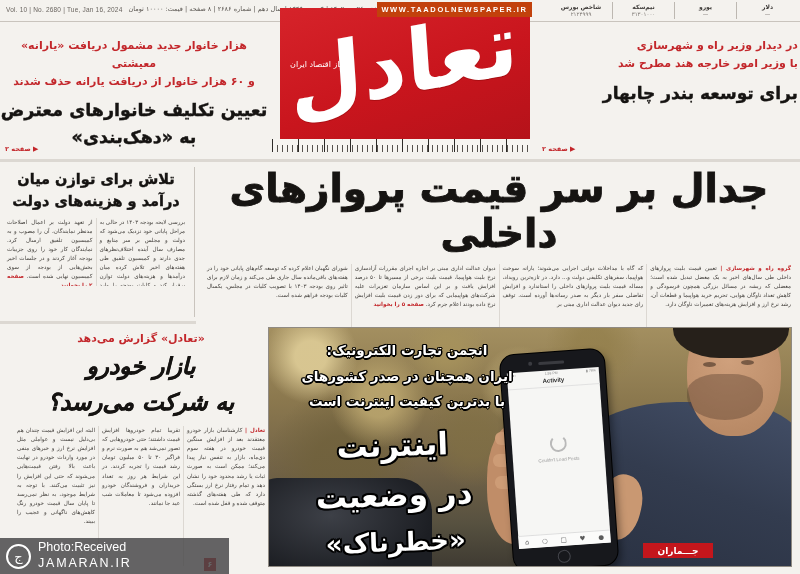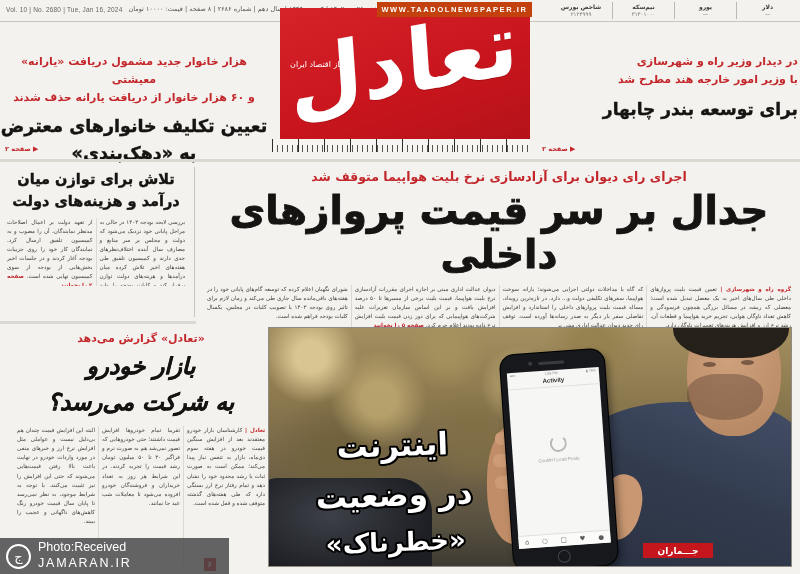--- a/index.html
+++ b/index.html
@@ -35,21 +35,21 @@
     transform:rotate(-10deg) skewX(-6deg); transform-origin:50% 60%;
     text-shadow:0 1px 0 rgba(120,0,0,.35); }
   .tagline { position:absolute; left:10px; top:52px; color:#fff; font-size:8px; letter-spacing:1px; z-index:2; }
   .ruler { position:absolute; left:272px; top:139px; width:258px; height:13px; background-color:#f7f5f1;
     background-image:
       repeating-linear-gradient(90deg,#2e2b28 0 1px,transparent 1px 26px),
       repeating-linear-gradient(90deg,#57534e 0 1px,transparent 1px 5px);
     background-size:100% 13px,100% 7px; background-position:left bottom,left bottom; background-repeat:repeat-x; z-index:6; }
 
   
-  .kicker { color:#c3272b; font-weight:bold;margin-top:16px; }
+  .kicker { color:#c3272b; font-weight:bold; }
   .hl { color:#161412; font-weight:bold; -webkit-text-stroke:.4px #161412; }
   .pgmark { position:absolute; font-size:6.5px; color:#c3272b; font-weight:bold; }
   .pgmark .tri { font-size:7px; }
   .bodycols { display:flex; direction:rtl; }
   .bodycols p { flex:1; font-size:5.6px; line-height:1.62; text-align:justify; color:#44413d;
     overflow:hidden; padding:0 3px; }
   .bodycols p + p { border-right:1px solid #dcd8d2; }
   .lead-red { color:#c3272b; font-weight:bold; }
   .ref-red { color:#c3272b; font-weight:bold; }
 
@@ -224,21 +224,20 @@
       <p>
         <span>از تعهد دولت بر اعمال اصلاحات مدنظر نمایندگان، آن را مصوب و به کمیسیون تلفیق ارسال کرد. نمایندگان کار خود را روی جزییات بودجه آغاز کردند و در جلسات اخیر بخش‌هایی از بودجه از سوی کمیسیون نهایی شده است.</span>
         <span class="ref-red">صفحه ۲ را بخوانید</span>
       </p>
     </div>
   </div>
   <div class="hairline" style="left:194px;top:167px;width:1px;height:150px;"></div>
   <div class="hairline" style="left:0;top:321px;width:196px;height:3px;background:#dcd8d2;"></div>
 
   <div class="flights">
-    <div class="kicker">اجرای رای دیوان برای آزادسازی نرخ بلیت هواپیما متوقف شد</div>
     <div class="hl">جدال بر سر قیمت پروازهای داخلی</div>
     <div class="bodycols">
       <p>
         <span class="lead-red">گروه راه و شهرسازی |</span>
         <span> تعیین قیمت بلیت پروازهای داخلی طی سال‌های اخیر به یک معضل تبدیل شده است؛ معضلی که ریشه در مسائل بزرگی همچون فرسودگی و کاهش تعداد ناوگان هوایی، تحریم خرید هواپیما و قطعات آن، رشد نرخ ارز و افزایش هزینه‌های تعمیرات ناوگان دارد.</span>
       </p>
       <p>که گاه با مداخلات دولتی اجرایی می‌شوند؛ یارانه سوخت هواپیما، سفرهای تکلیفی دولت و... دارد. در تازه‌ترین رویداد، مساله قیمت بلیت پروازهای داخلی را استاندارد و افزایش تفاضلی سفر بار دیگر به صدر رسانه‌ها آورده است. توقف رای جدید دیوان عدالت اداری مبنی بر</p>
       <p>
         <span>دیوان عدالت اداری مبنی بر اجازه اجرای مقررات آزادسازی نرخ بلیت هواپیما، قیمت بلیت برخی از مسیرها تا ۵۰ درصد افزایش یافت و بر این اساس سازمان تعزیرات علیه شرکت‌های هواپیمایی که برای دور زدن قیمت بلیت افزایش نرخ داده بودند اعلام جرم کرد. </span>
         <span class="ref-red">صفحه ۵ را بخوانید</span>
@@ -294,20 +293,25 @@
           <span>⌂</span>
           <span>○</span>
           <span>□</span>
           <span>♥</span>
           <span>●</span>
         </div>
       </div>
       <div class="homebtn"></div>
     </div>
 
+    <div class="ov-kicker">
+      <div>انجمن تجارت الکترونیک:</div>
+      <div>ایران همچنان در صدر کشورهای</div>
+      <div>با بدترین کیفیت اینترنت است</div>
+    </div>
     <div class="ov-big">
       <div class="l1">اینترنت</div>
       <div class="l2">در وضعیت</div>
       <div class="l3">«خطرناک»</div>
     </div>
     <div class="jamaran-band">جـــماران</div>
   </div>
 
   <div class="page6">۶</div>
 

